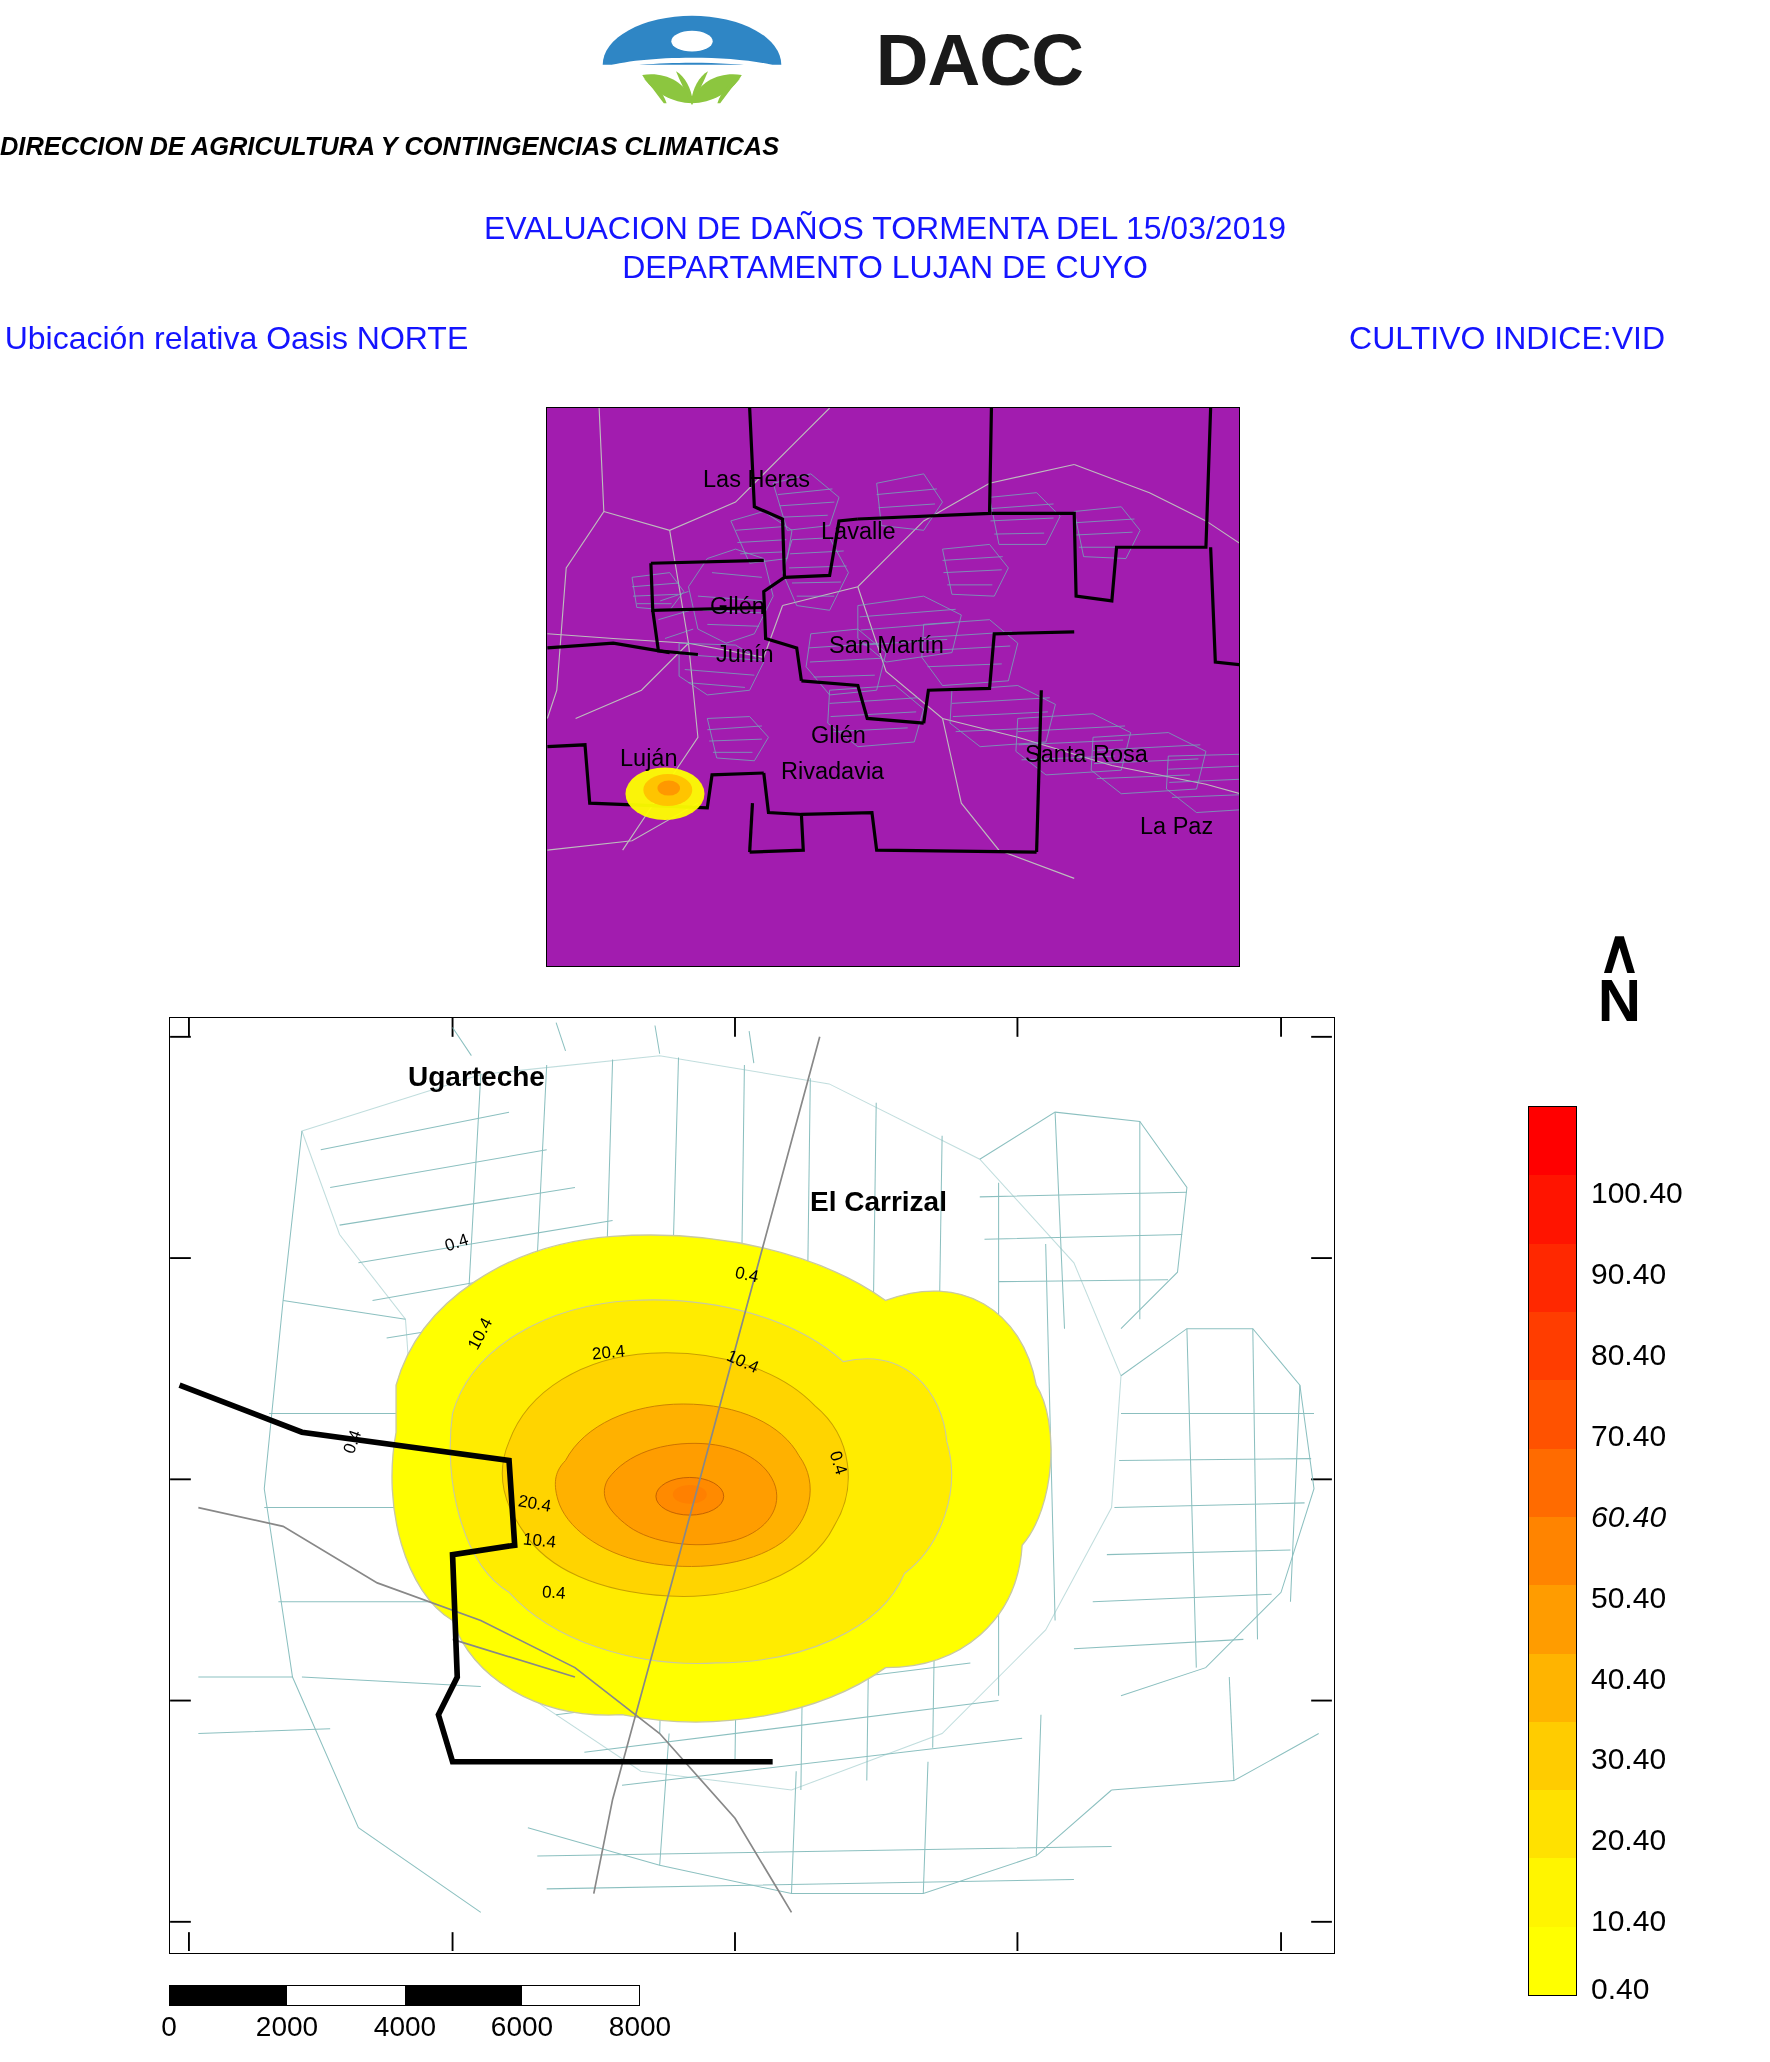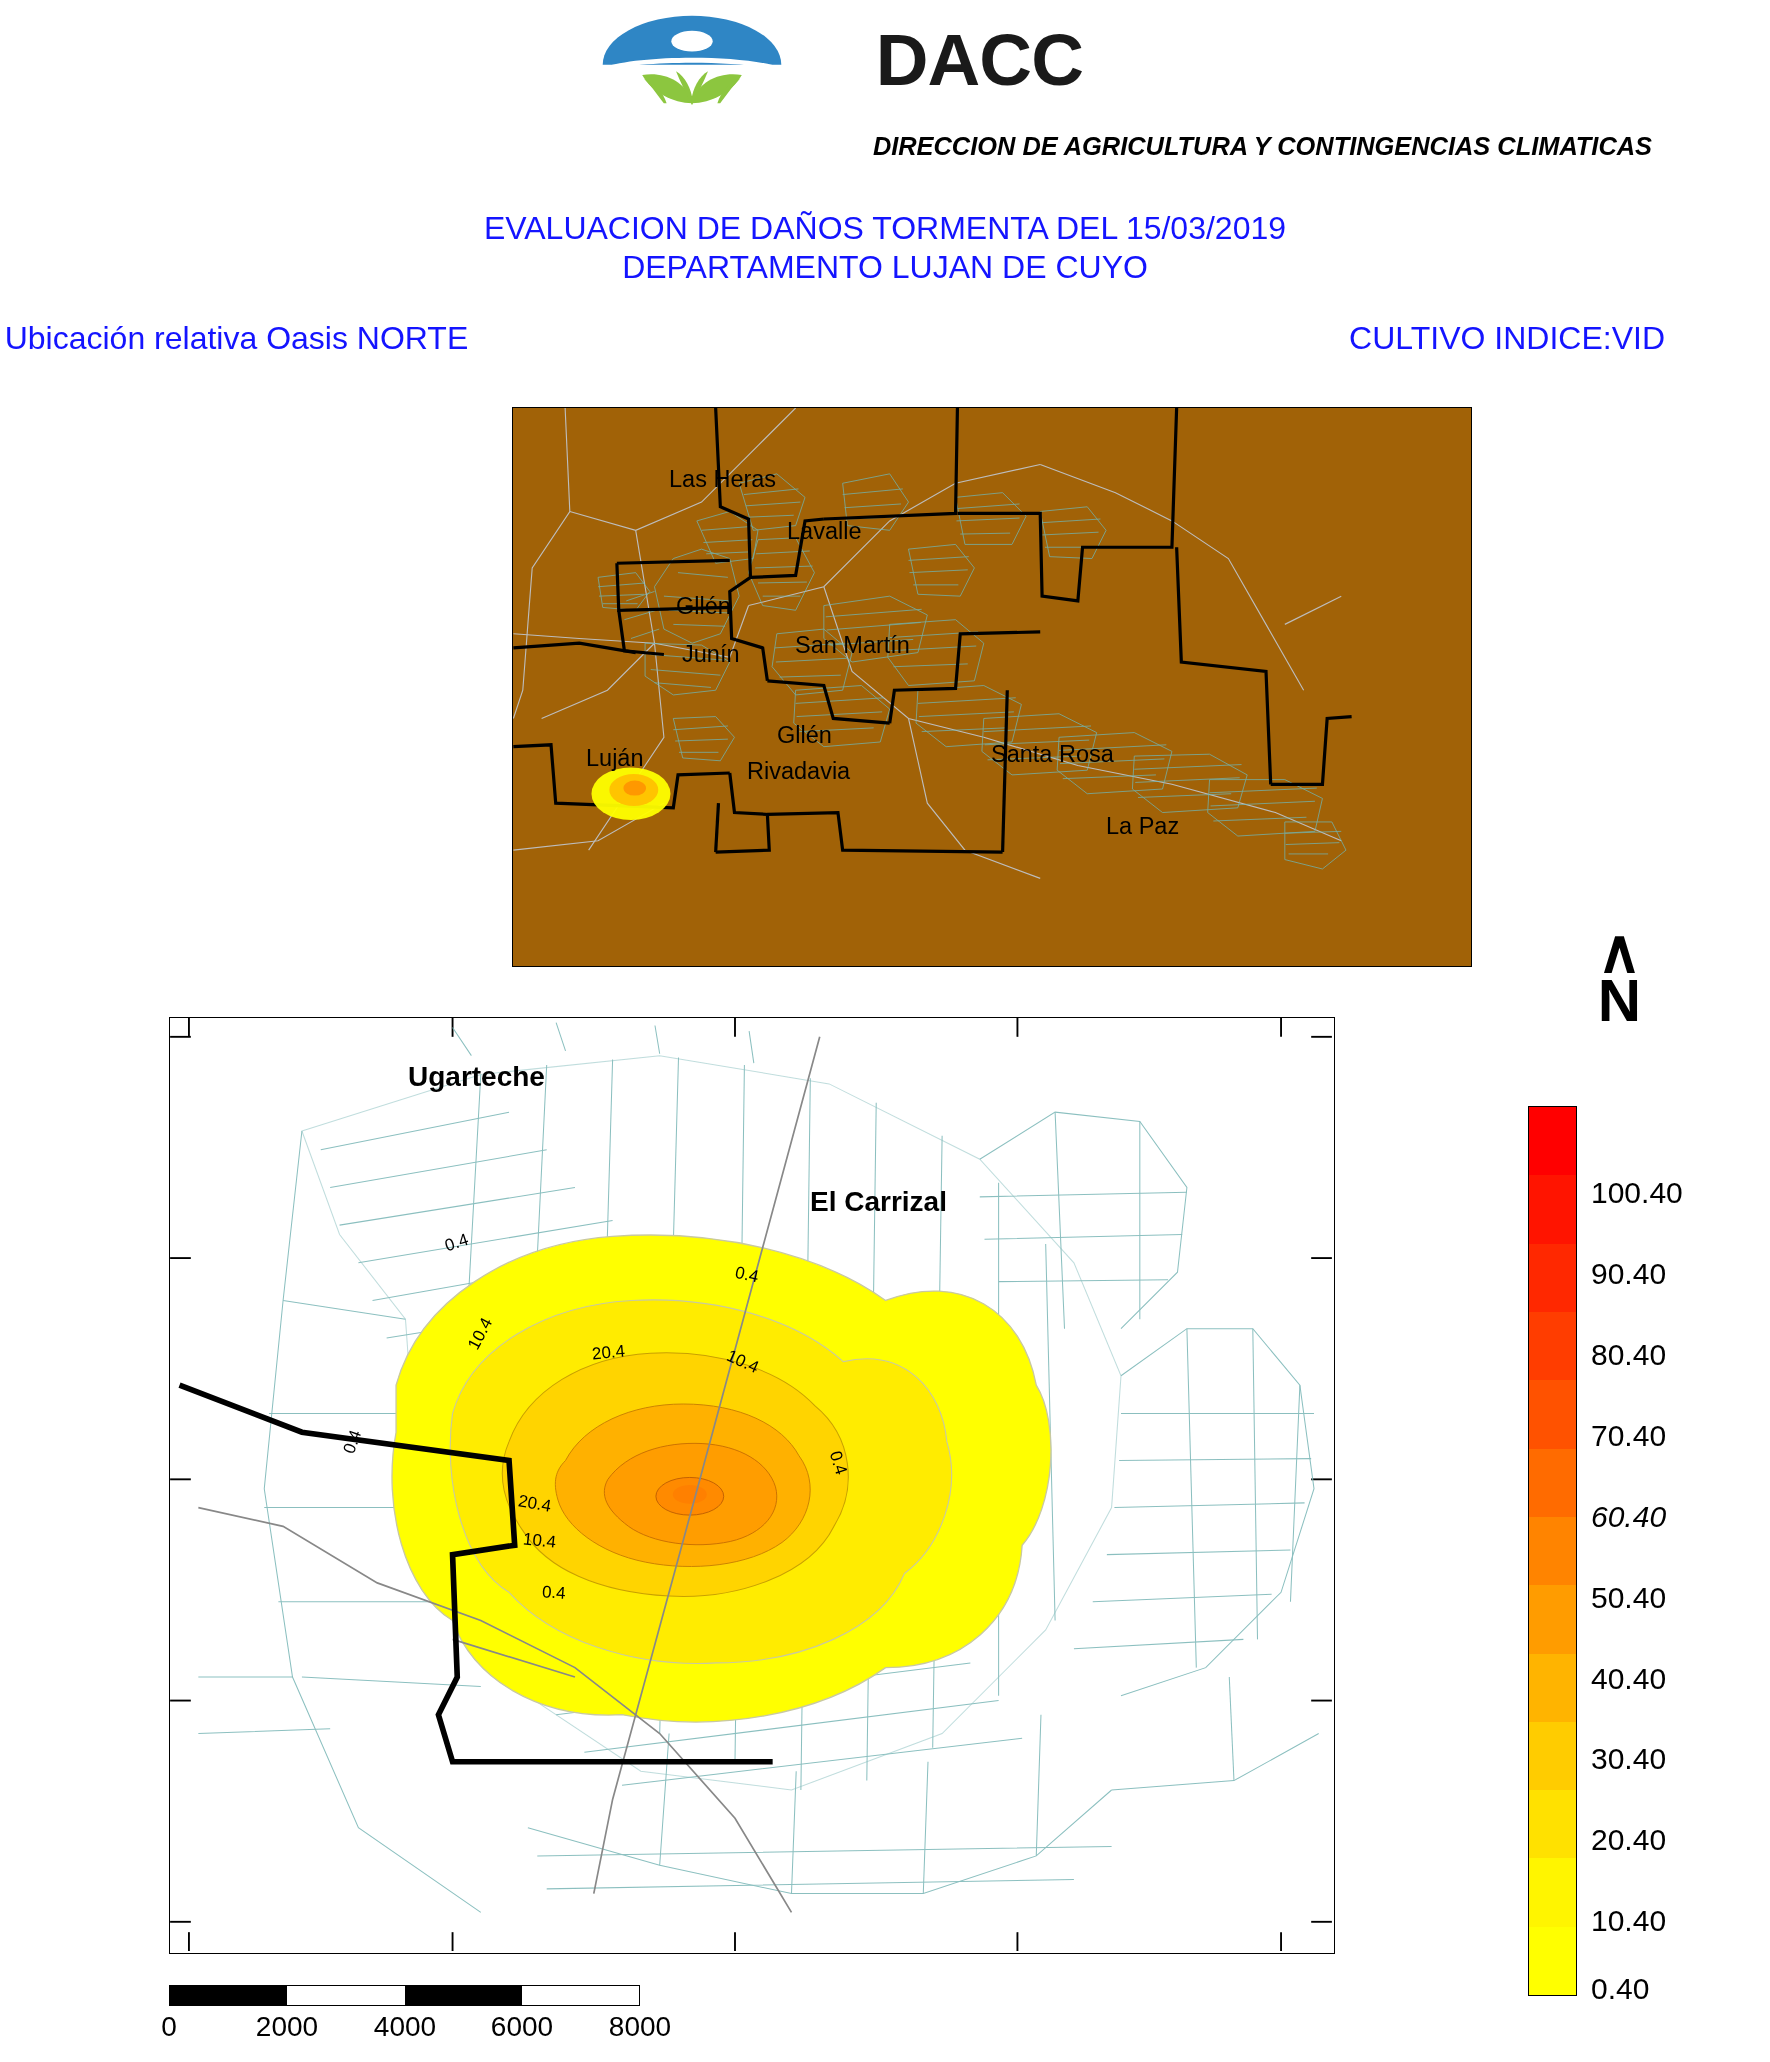--- a/index.html
+++ b/index.html
@@ -38,21 +38,21 @@
     letter-spacing: -0.9px;
     margin-left: 7.5px;
     font-family: "Liberation Sans", sans-serif;
   }
 
   .org-line {
     position: absolute;
     top: 132px;
     left: 0;
     width: 1652px;
-    text-align: right;
+    text-align: left;
     font-size: 25.4px;
     font-weight: bold;
     font-style: italic;
     color: #000;
   }
 
   .title-block {
     position: absolute;
     top: 209px;
     left: 0;
@@ -74,27 +74,27 @@
     position: absolute;
     top: 320px;
     right: 105px;
     color: #1414ff;
     font-size: 32px;
   }
 
   
   .inset-map {
     position: absolute;
-    left: 512px;
+    left: 546px;
     top: 407px;
-    width: 960px;
+    width: 694px;
     height: 560px;
     border: 1.9px solid #000;
     box-sizing: border-box;
-    background: #a16207;
+    background: #a21caf;
     overflow: hidden;
   }
   .inset-map svg { display: block; }
   .inset-label {
     position: absolute;
     font-size: 23.5px;
     color: #000;
     white-space: nowrap;
     font-family: "Liberation Sans", sans-serif;
   }

